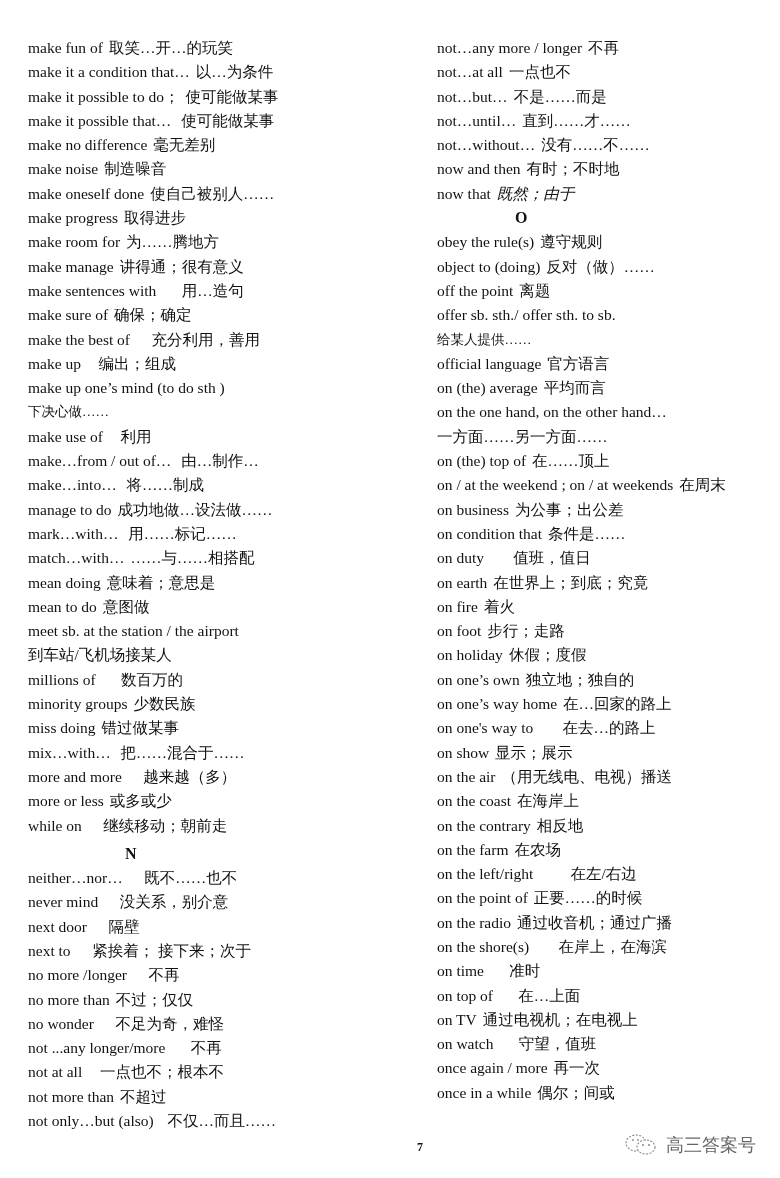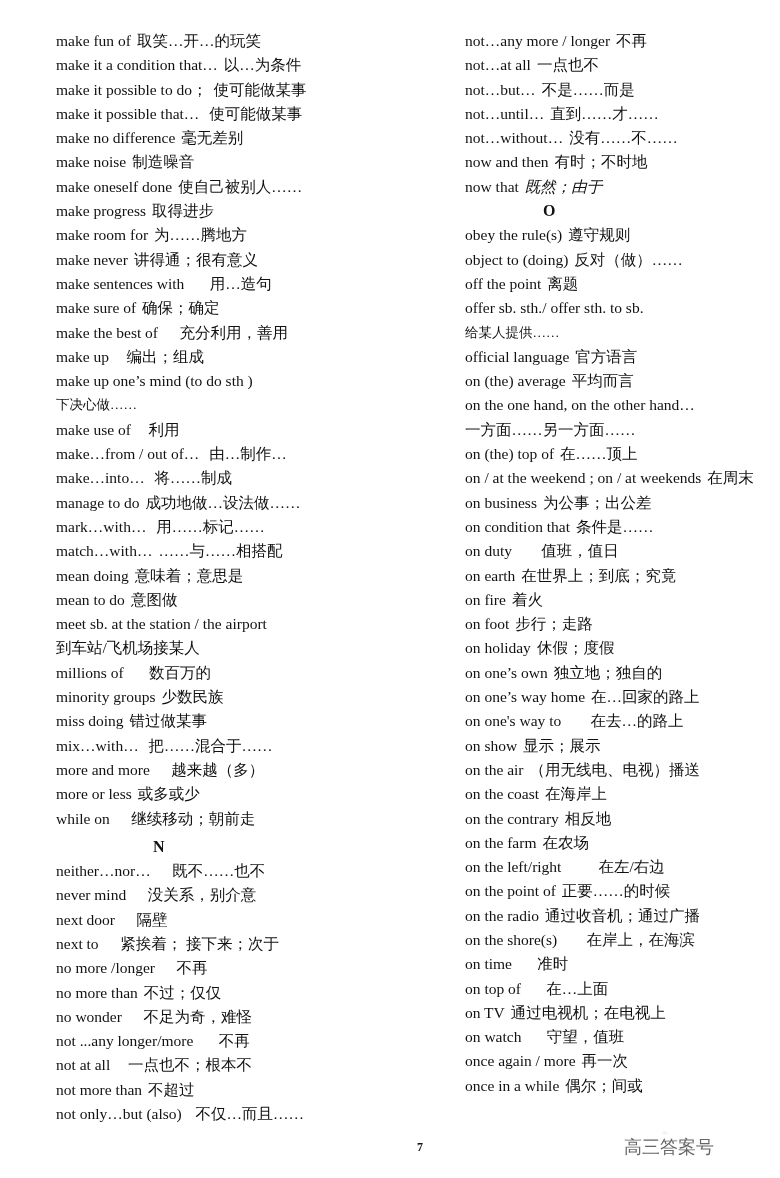--- a/index.html
+++ b/index.html
@@ -1,59 +1,59 @@
 <!DOCTYPE html>
 <html><head>
 <meta charset="utf-8">
 <style>
   html, body { margin: 0; padding: 0; background: #ffffff; }
   body {
     width: 780px; height: 1178px; position: relative; overflow: hidden;
     font-family: "Liberation Serif", "DejaVu Serif", serif;
     color: #111111;
   }
-  .col { position: absolute; top: 29px; margin-left: 28px; }
+  .col { position: absolute; top: 36px; }
   .col-left { left: 28px; width: 390px; }
   .col-right { left: 437px; width: 343px; }
   .line {
     height: 24.3px; line-height: 24.3px; font-size: 15.5px;
     white-space: nowrap;
   }
   .line .en { }
   .line .zh { margin-left: 6px; }
   .line.small { font-size: 13.5px; }
   .heading {
     height: 24.3px; line-height: 24.3px; font-size: 16px; font-weight: bold;
   }
   .heading-n { padding-left: 97px; margin-top: 4px; }
   .heading-o { padding-left: 78px; }
   .page-number {
     position: absolute; left: 417px; top: 1140px; font-size: 12px; font-weight: bold;
   }
   .watermark {
     position: absolute; left: 624px; top: 1131px; height: 28px;
     display: flex; align-items: center; color: #666666;
-    font-family: "DejaVu Sans", sans-serif; font-size: 18px; flex-direction: column;
+    font-family: "DejaVu Sans", sans-serif; font-size: 18px;
   }
   .watermark svg { margin-right: 8px; }
 </style>
 </head>
 <body>
 
 <div class="col col-left" id="left-col">
     <div class="line"><span class="en">make fun of</span><span class="zh" style="white-space: pre;">取笑…开…的玩笑</span></div>
     <div class="line"><span class="en">make it a condition that…</span><span class="zh" style="white-space: pre;">以…为条件</span></div>
     <div class="line"><span class="en">make it possible to do；</span><span class="zh" style="white-space: pre;">使可能做某事</span></div>
     <div class="line"><span class="en">make it possible that…</span><span class="zh" style="white-space: pre;"> 使可能做某事</span></div>
     <div class="line"><span class="en">make no difference</span><span class="zh" style="white-space: pre;">毫无差别</span></div>
     <div class="line"><span class="en">make noise</span><span class="zh" style="white-space: pre;">制造噪音</span></div>
     <div class="line"><span class="en">make oneself done</span><span class="zh" style="white-space: pre;">使自己被别人……</span></div>
     <div class="line"><span class="en">make progress</span><span class="zh" style="white-space: pre;">取得进步</span></div>
     <div class="line"><span class="en">make room for</span><span class="zh" style="white-space: pre;">为……腾地方</span></div>
-    <div class="line"><span class="en">make never</span><span class="zh" style="white-space: pre;">讲得通；很有意义</span></div>
+    <div class="line"><span class="en">make manage</span><span class="zh" style="white-space: pre;">讲得通；很有意义</span></div>
     <div class="line"><span class="en">make sentences with</span><span class="zh" style="white-space: pre;">     用…造句</span></div>
     <div class="line"><span class="en">make sure of</span><span class="zh" style="white-space: pre;">确保；确定</span></div>
     <div class="line"><span class="en">make the best of</span><span class="zh" style="white-space: pre;">    充分利用，善用</span></div>
     <div class="line"><span class="en">make up</span><span class="zh" style="white-space: pre;">   编出；组成</span></div>
     <div class="line"><span class="en">make up one’s mind (to do sth )</span></div>
     <div class="line small"><span class="" style="white-space: pre;">下决心做……</span></div>
     <div class="line"><span class="en">make use of</span><span class="zh" style="white-space: pre;">   利用</span></div>
     <div class="line"><span class="en">make…from / out of…</span><span class="zh" style="white-space: pre;"> 由…制作…</span></div>
     <div class="line"><span class="en">make…into…</span><span class="zh" style="white-space: pre;"> 将……制成</span></div>
     <div class="line"><span class="en">manage to do</span><span class="zh" style="white-space: pre;">成功地做…设法做……</span></div>

